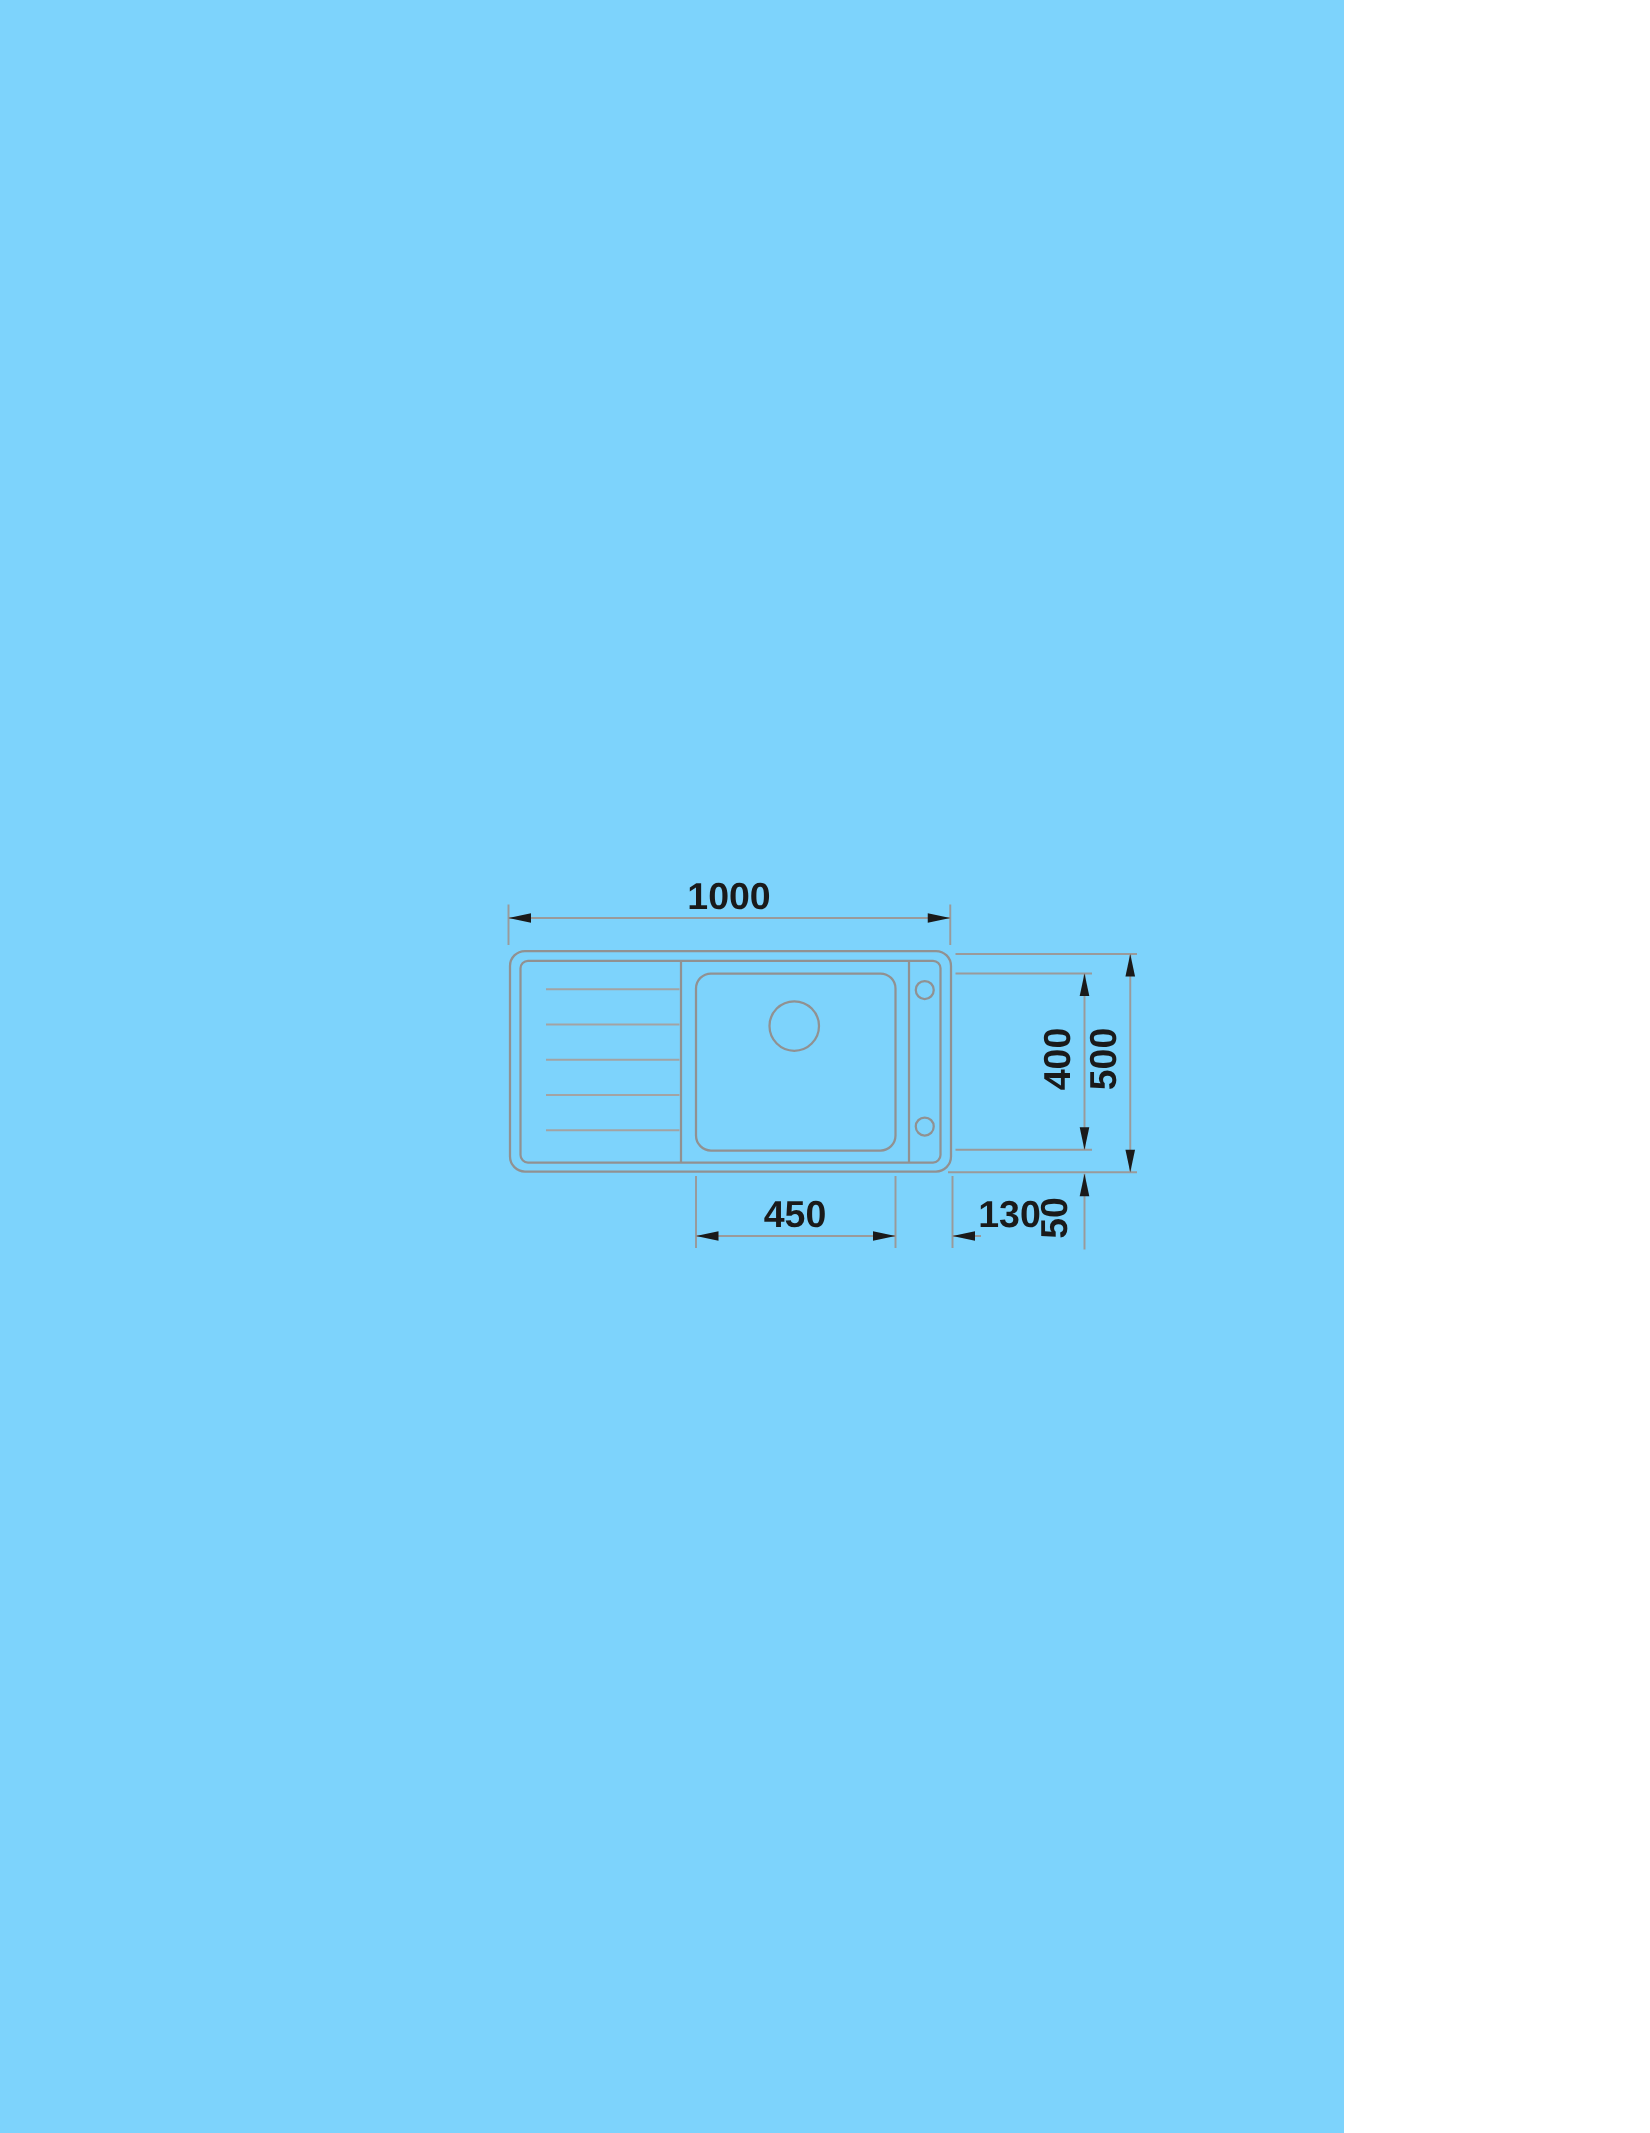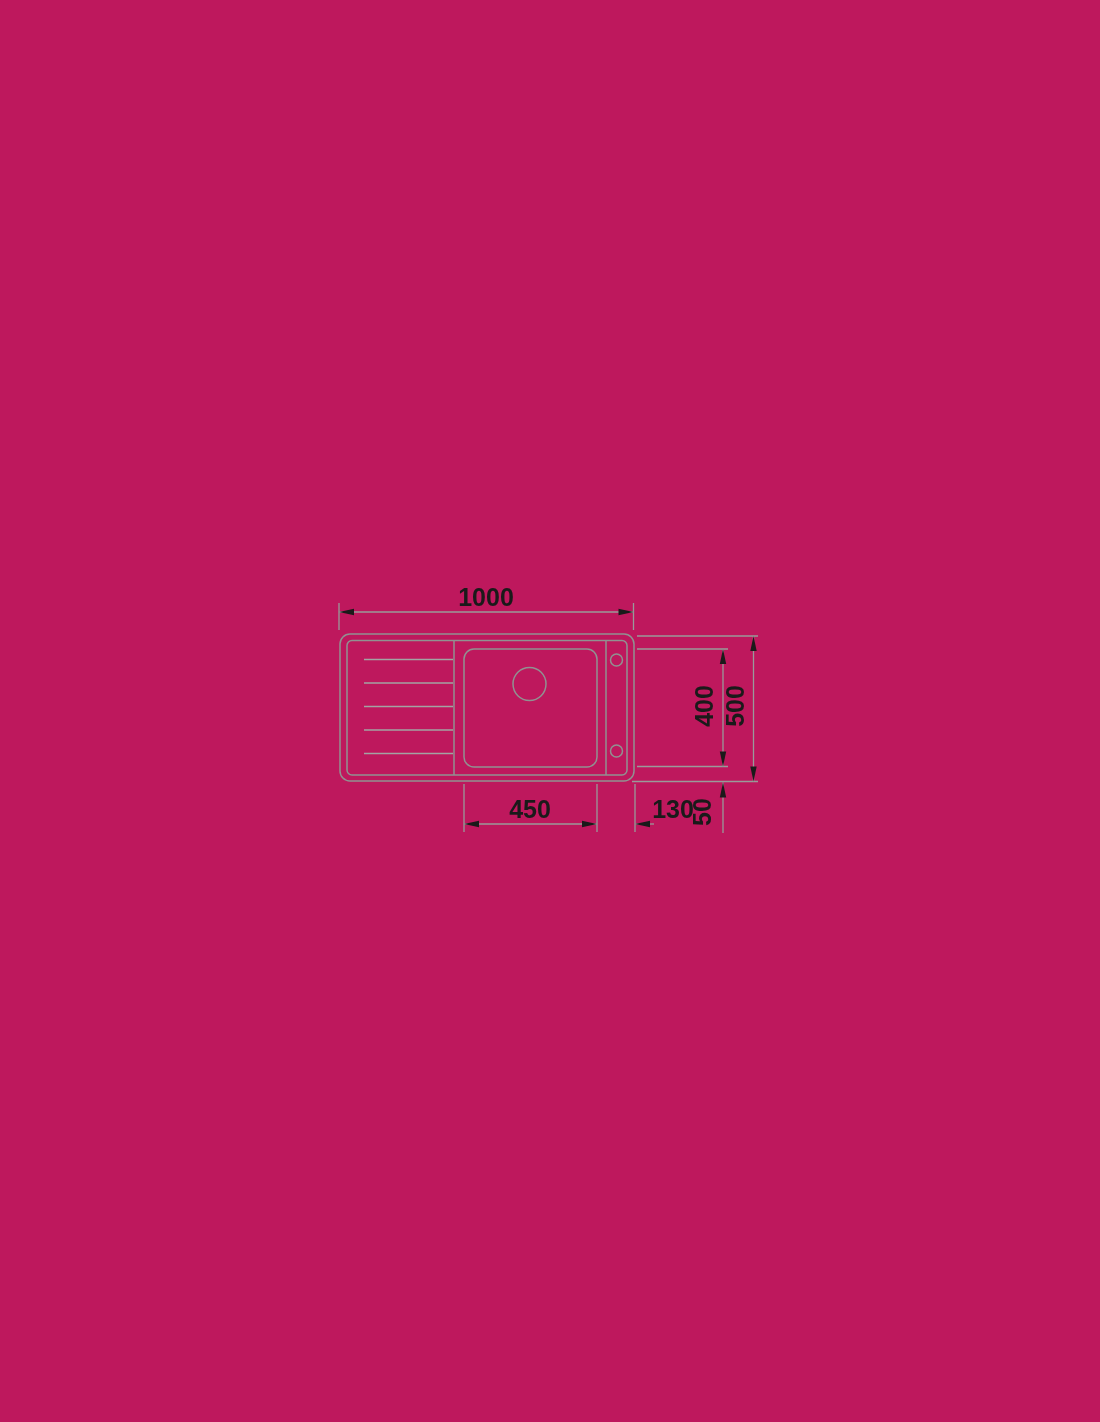--- a/index.html
+++ b/index.html
@@ -2,23 +2,23 @@
 <html><head>
 <meta charset="utf-8">
 <style>
   html, body {
     margin: 0;
     padding: 0;
     background: #ffffff;
   }
   .canvas {
     position: relative;
-    width: 1100px;
+    width: 896px;
     height: 1422px;
-    background: #be185d;
+    background: #7dd3fc;
     font-family: "Liberation Sans", sans-serif;
   }
   svg { display: block; }
   .dim-label {
     font-family: "Liberation Sans", sans-serif;
     font-weight: bold;
     font-size: 25px;
     fill: #1a1a1a;
     letter-spacing: 0px;
   }

